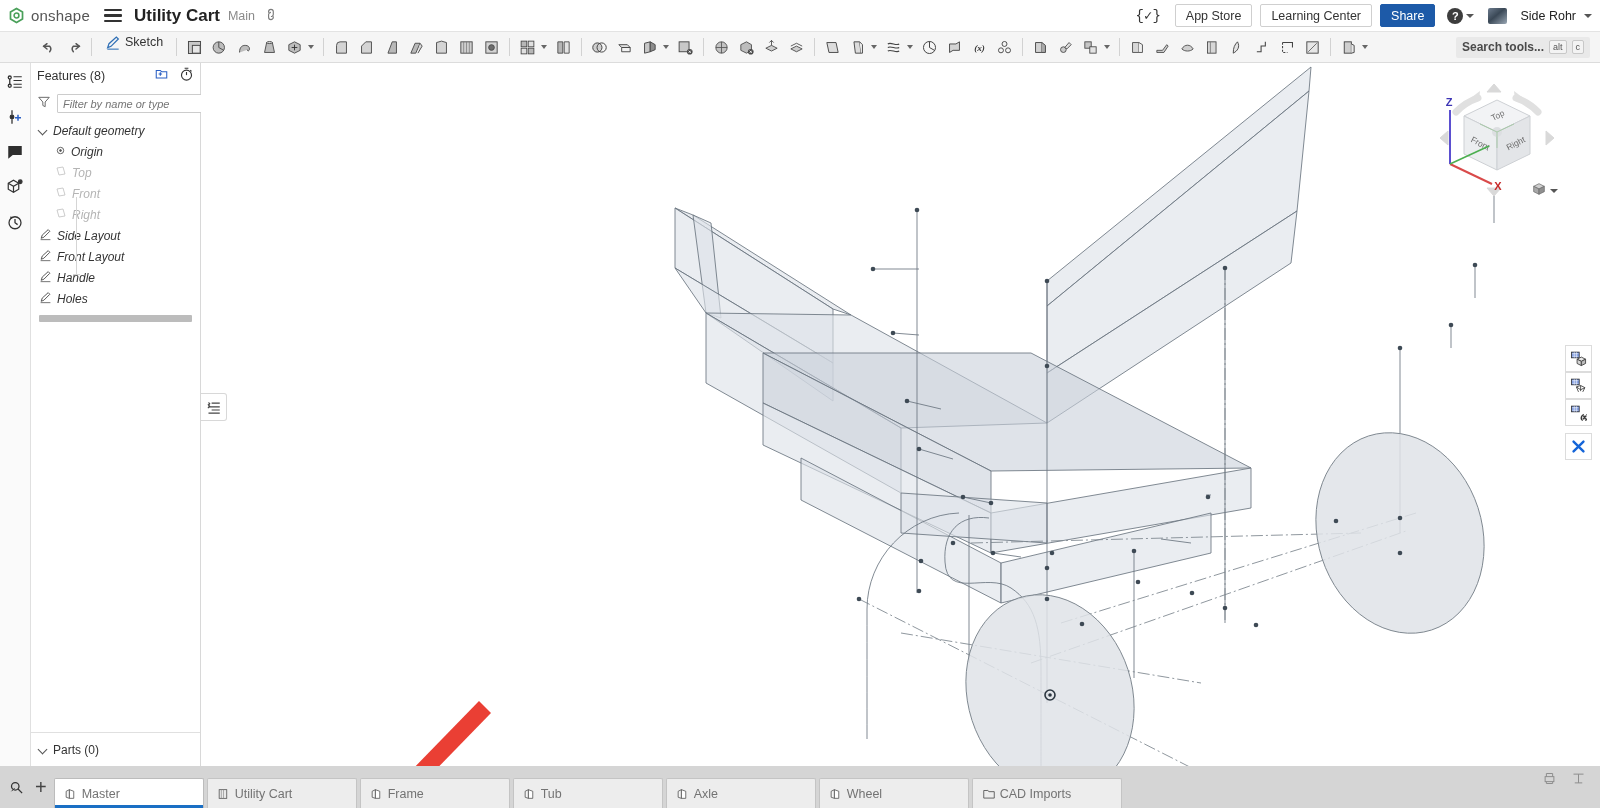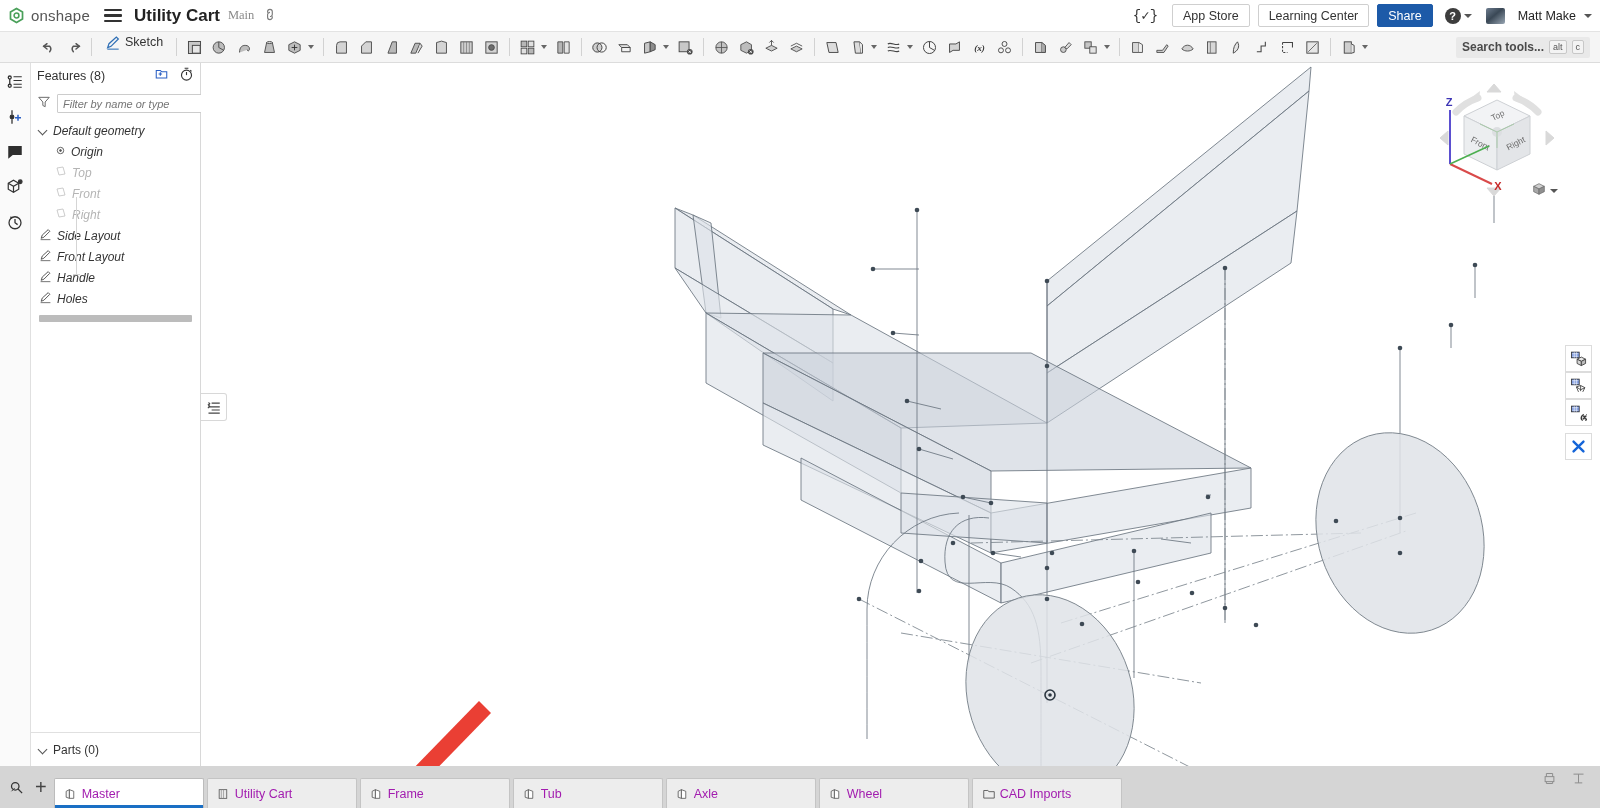--- a/index.html
+++ b/index.html
@@ -17,21 +17,21 @@
     background: #ffffff; display: flex; align-items: center;
     border-bottom: 1px solid #e3e3e3;
   }
   .logo-wrap { display: flex; align-items: center; gap: 6px; padding-left: 8px; }
   .logo-mark { width: 17px; height: 17px; position: relative; }
   .logo-text { font-size: 15px; color: #555; letter-spacing: .2px; }
   .hamburger { width: 18px; height: 14px; margin-left: 14px; display: flex;
                flex-direction: column; justify-content: space-between; cursor: pointer; }
   .hamburger i { display: block; height: 2.4px; background: #333; border-radius: 1px; }
   .doc-title { font-size: 17px; font-weight: bold; color: #222; margin-left: 12px; }
-  .doc-branch { font-size: 12.5px; color: #8a8a8a; margin-left: 8px; font-family: Liberation Serif, serif; }
+  .doc-branch { font-size: 12.5px; color: #8a8a8a; margin-left: 8px; }
   .link-icon { margin-left: 10px; color: #7b7b7b; font-size: 13px; transform: rotate(-45deg); }
   .topbar-right { margin-left: auto; display: flex; align-items: center; gap: 8px; padding-right: 8px; }
   .cbrace { font-size: 14px; color: #333; font-family: "Liberation Mono", monospace; padding: 0 6px; }
   .tb-btn {
     height: 23px; padding: 0 10px; font-size: 12.5px; color: #333;
     border: 1px solid #cfcfcf; background: #fff; border-radius: 2px;
     display: flex; align-items: center; cursor: pointer;
   }
   .tb-btn.primary { background: #1d5aa8; color: #fff; border-color: #1d5aa8; }
   .help-wrap { display: flex; align-items: center; gap: 3px; margin-left: 4px; }
@@ -143,21 +143,21 @@
     background: #d5d5d5; display: flex; align-items: flex-end;
   }
   .tb-left { display: flex; align-items: center; height: 42px; padding: 0 7px; gap: 10px; }
   .tb-icon { width: 18px; height: 18px; display: flex; align-items: center; justify-content: center;
              color: #333; cursor: pointer; }
   .plus { font-size: 20px; color: #444; line-height: 18px; cursor: pointer; }
   .tabs { display: flex; align-items: flex-end; height: 42px; }
   .tab {
     width: 150px; height: 30px; background: #ededed; border: 1px solid #c4c4c4; border-bottom: none;
     margin-right: 3px; display: flex; align-items: center; gap: 5px; padding-left: 9px;
-    font-size: 12.5px; color: #a21caf; cursor: pointer; border-radius: 2px 2px 0 0;
+    font-size: 12.5px; color: #737373; cursor: pointer; border-radius: 2px 2px 0 0;
   }
   .tab.active { background: #ffffff; border-color: #bcbcbc; box-shadow: inset 0 -3px 0 0 #1a6fc4; }
   .tab .tab-ico { width: 13px; height: 14px; flex: 0 0 auto; }
   .tabbar-right { margin-left: auto; display: flex; align-items: center; gap: 14px;
                   padding: 0 14px 22px 0; }
   .tbr-ico { width: 15px; height: 15px; color: #8e8e8e; cursor: pointer; }
 </style>
 </head>
 <body>
 
@@ -190,21 +190,21 @@
     <div class="topbar-right">
       <div class="cbrace">{✓}</div>
       <div class="tb-btn">App Store</div>
       <div class="tb-btn">Learning Center</div>
       <div class="tb-btn primary">Share</div>
       <div class="help-wrap">
         <span class="help-circ">?</span>
         <span class="caret"></span>
       </div>
       <div class="avatar"></div>
-      <div class="user-name">Matt Make</div>
+      <div class="user-name">Side Rohr</div>
       <span class="caret"></span>
     </div>
   </div>
 
   <div class="toolbar">
     <div class="tool">
       <svg width="16" height="16" viewBox="0 0 24 24" fill="none" stroke="#555" stroke-width="2.2" stroke-linecap="round">
         <path d="M9 7 L4 11 L9 15"></path>
           <path d="M4 11h9a6 6 0 0 1 0 8"></path>
       </svg>

